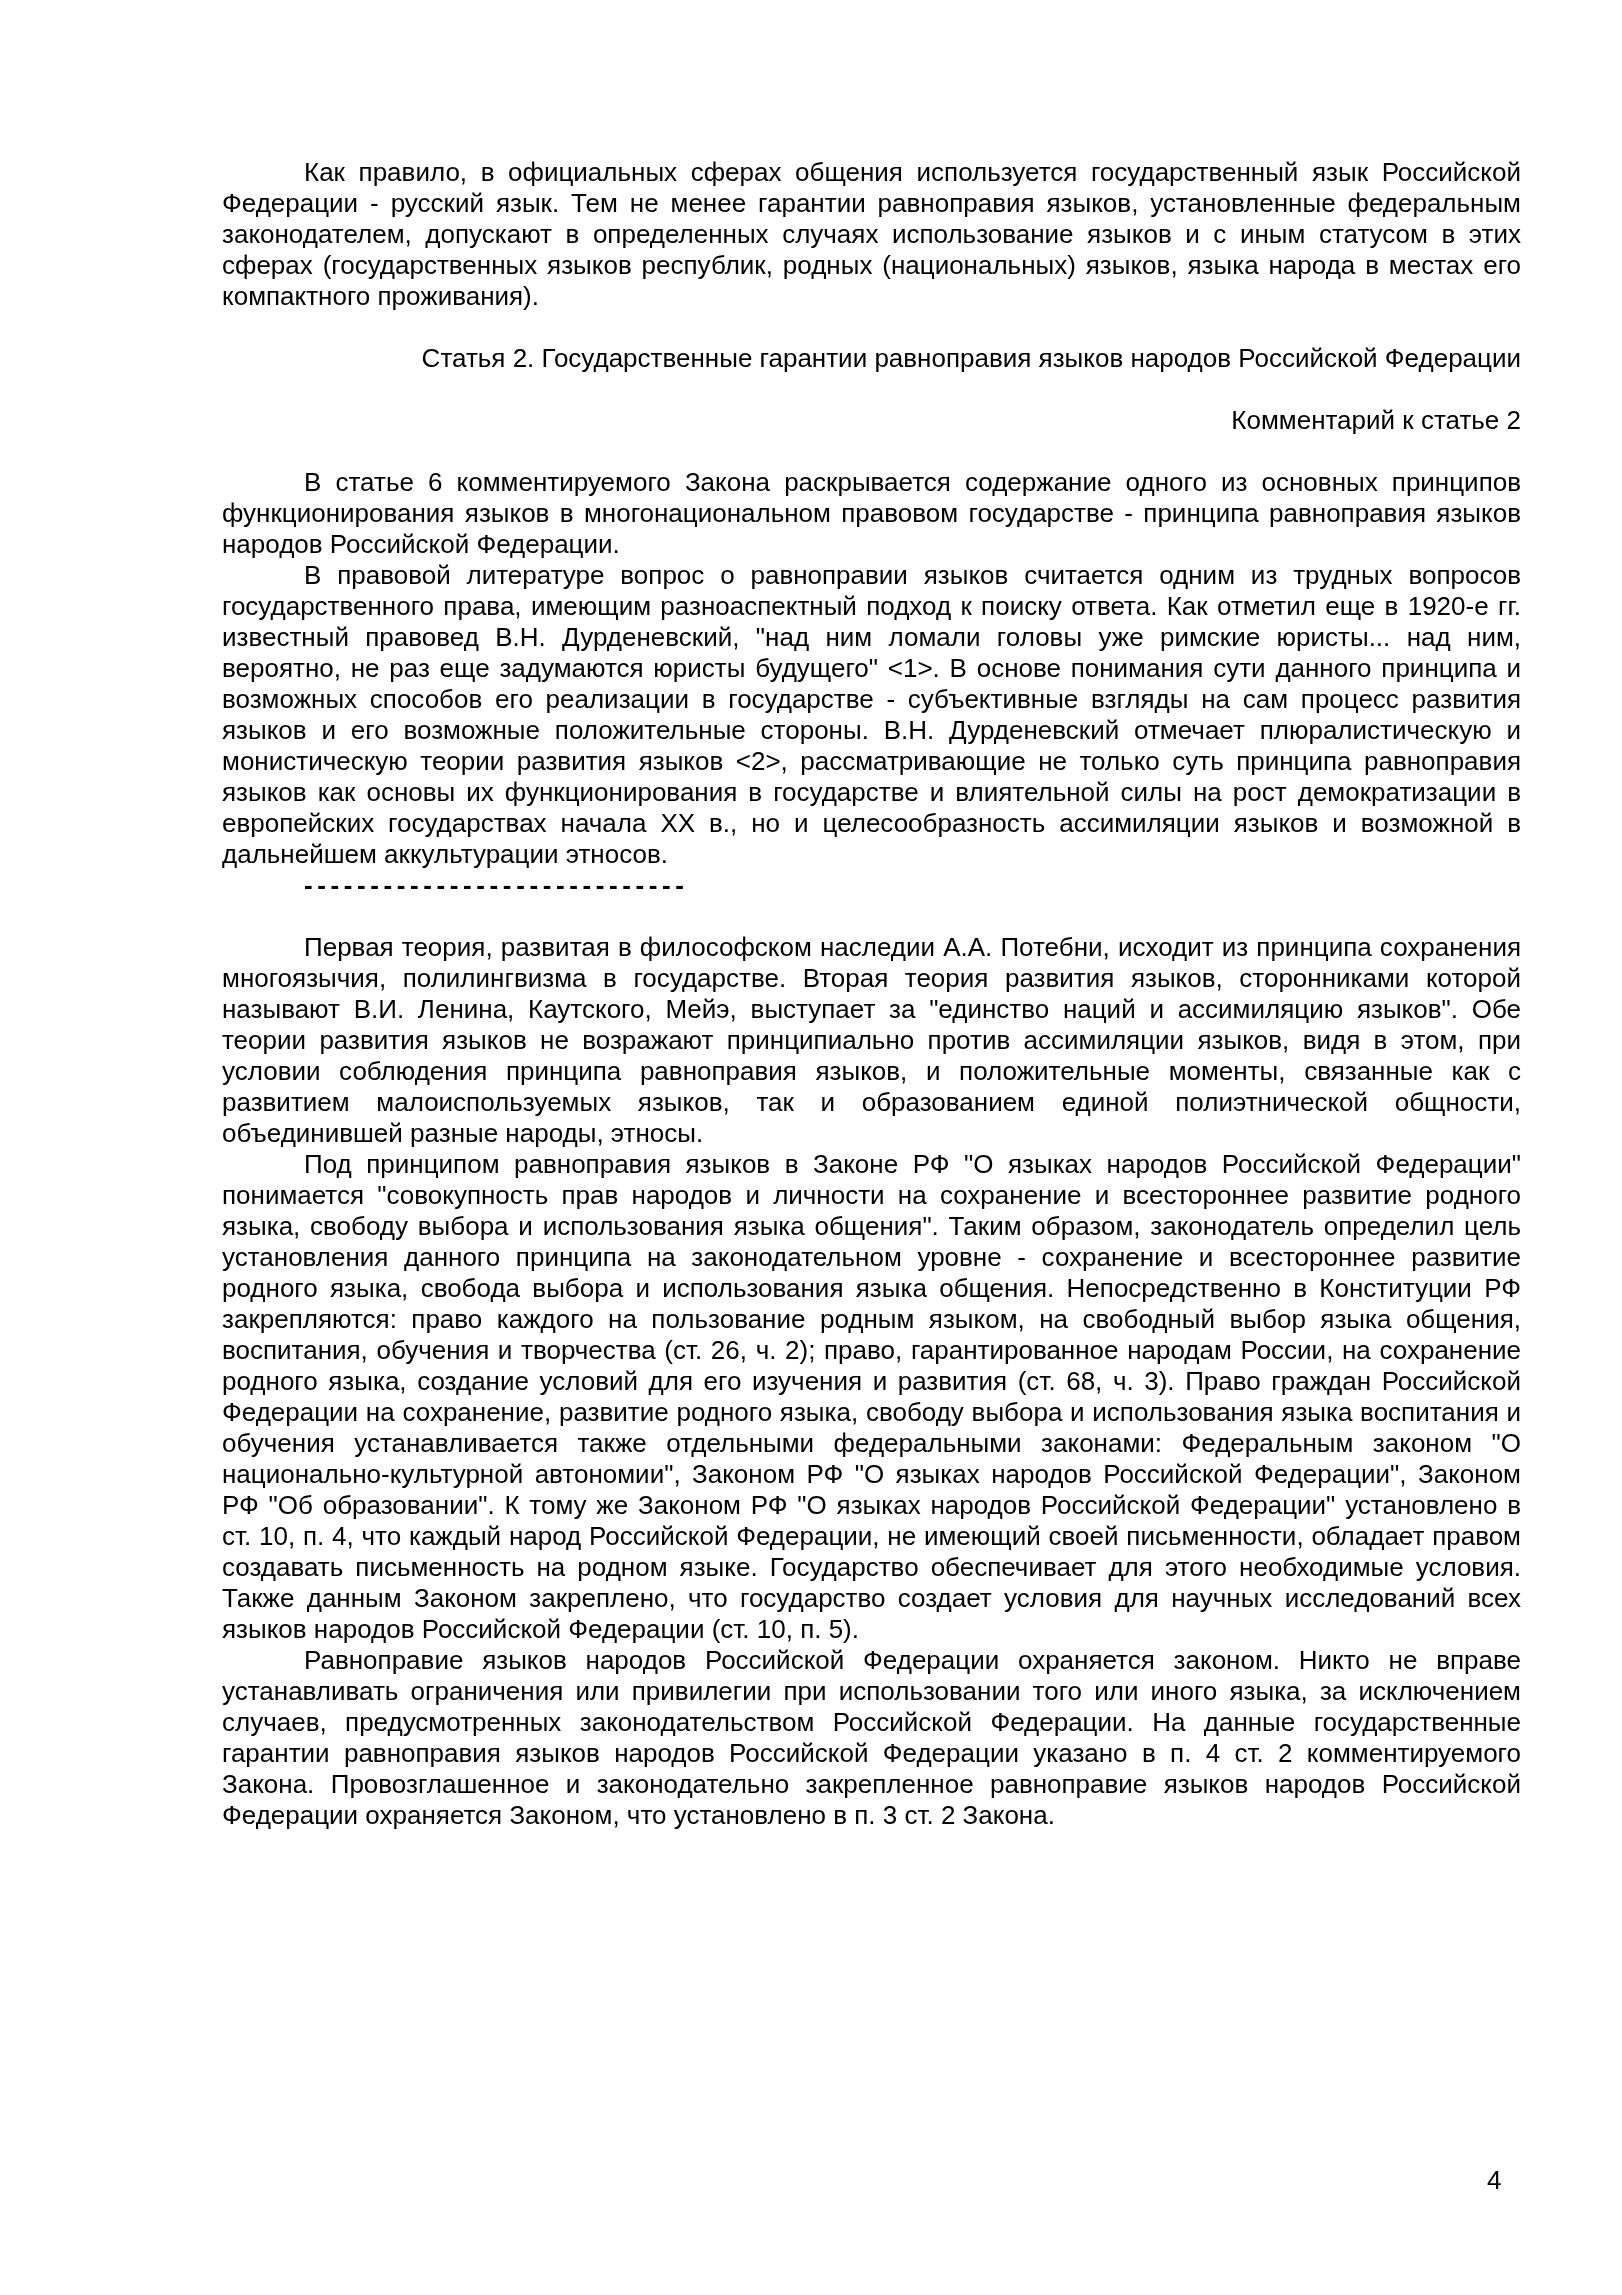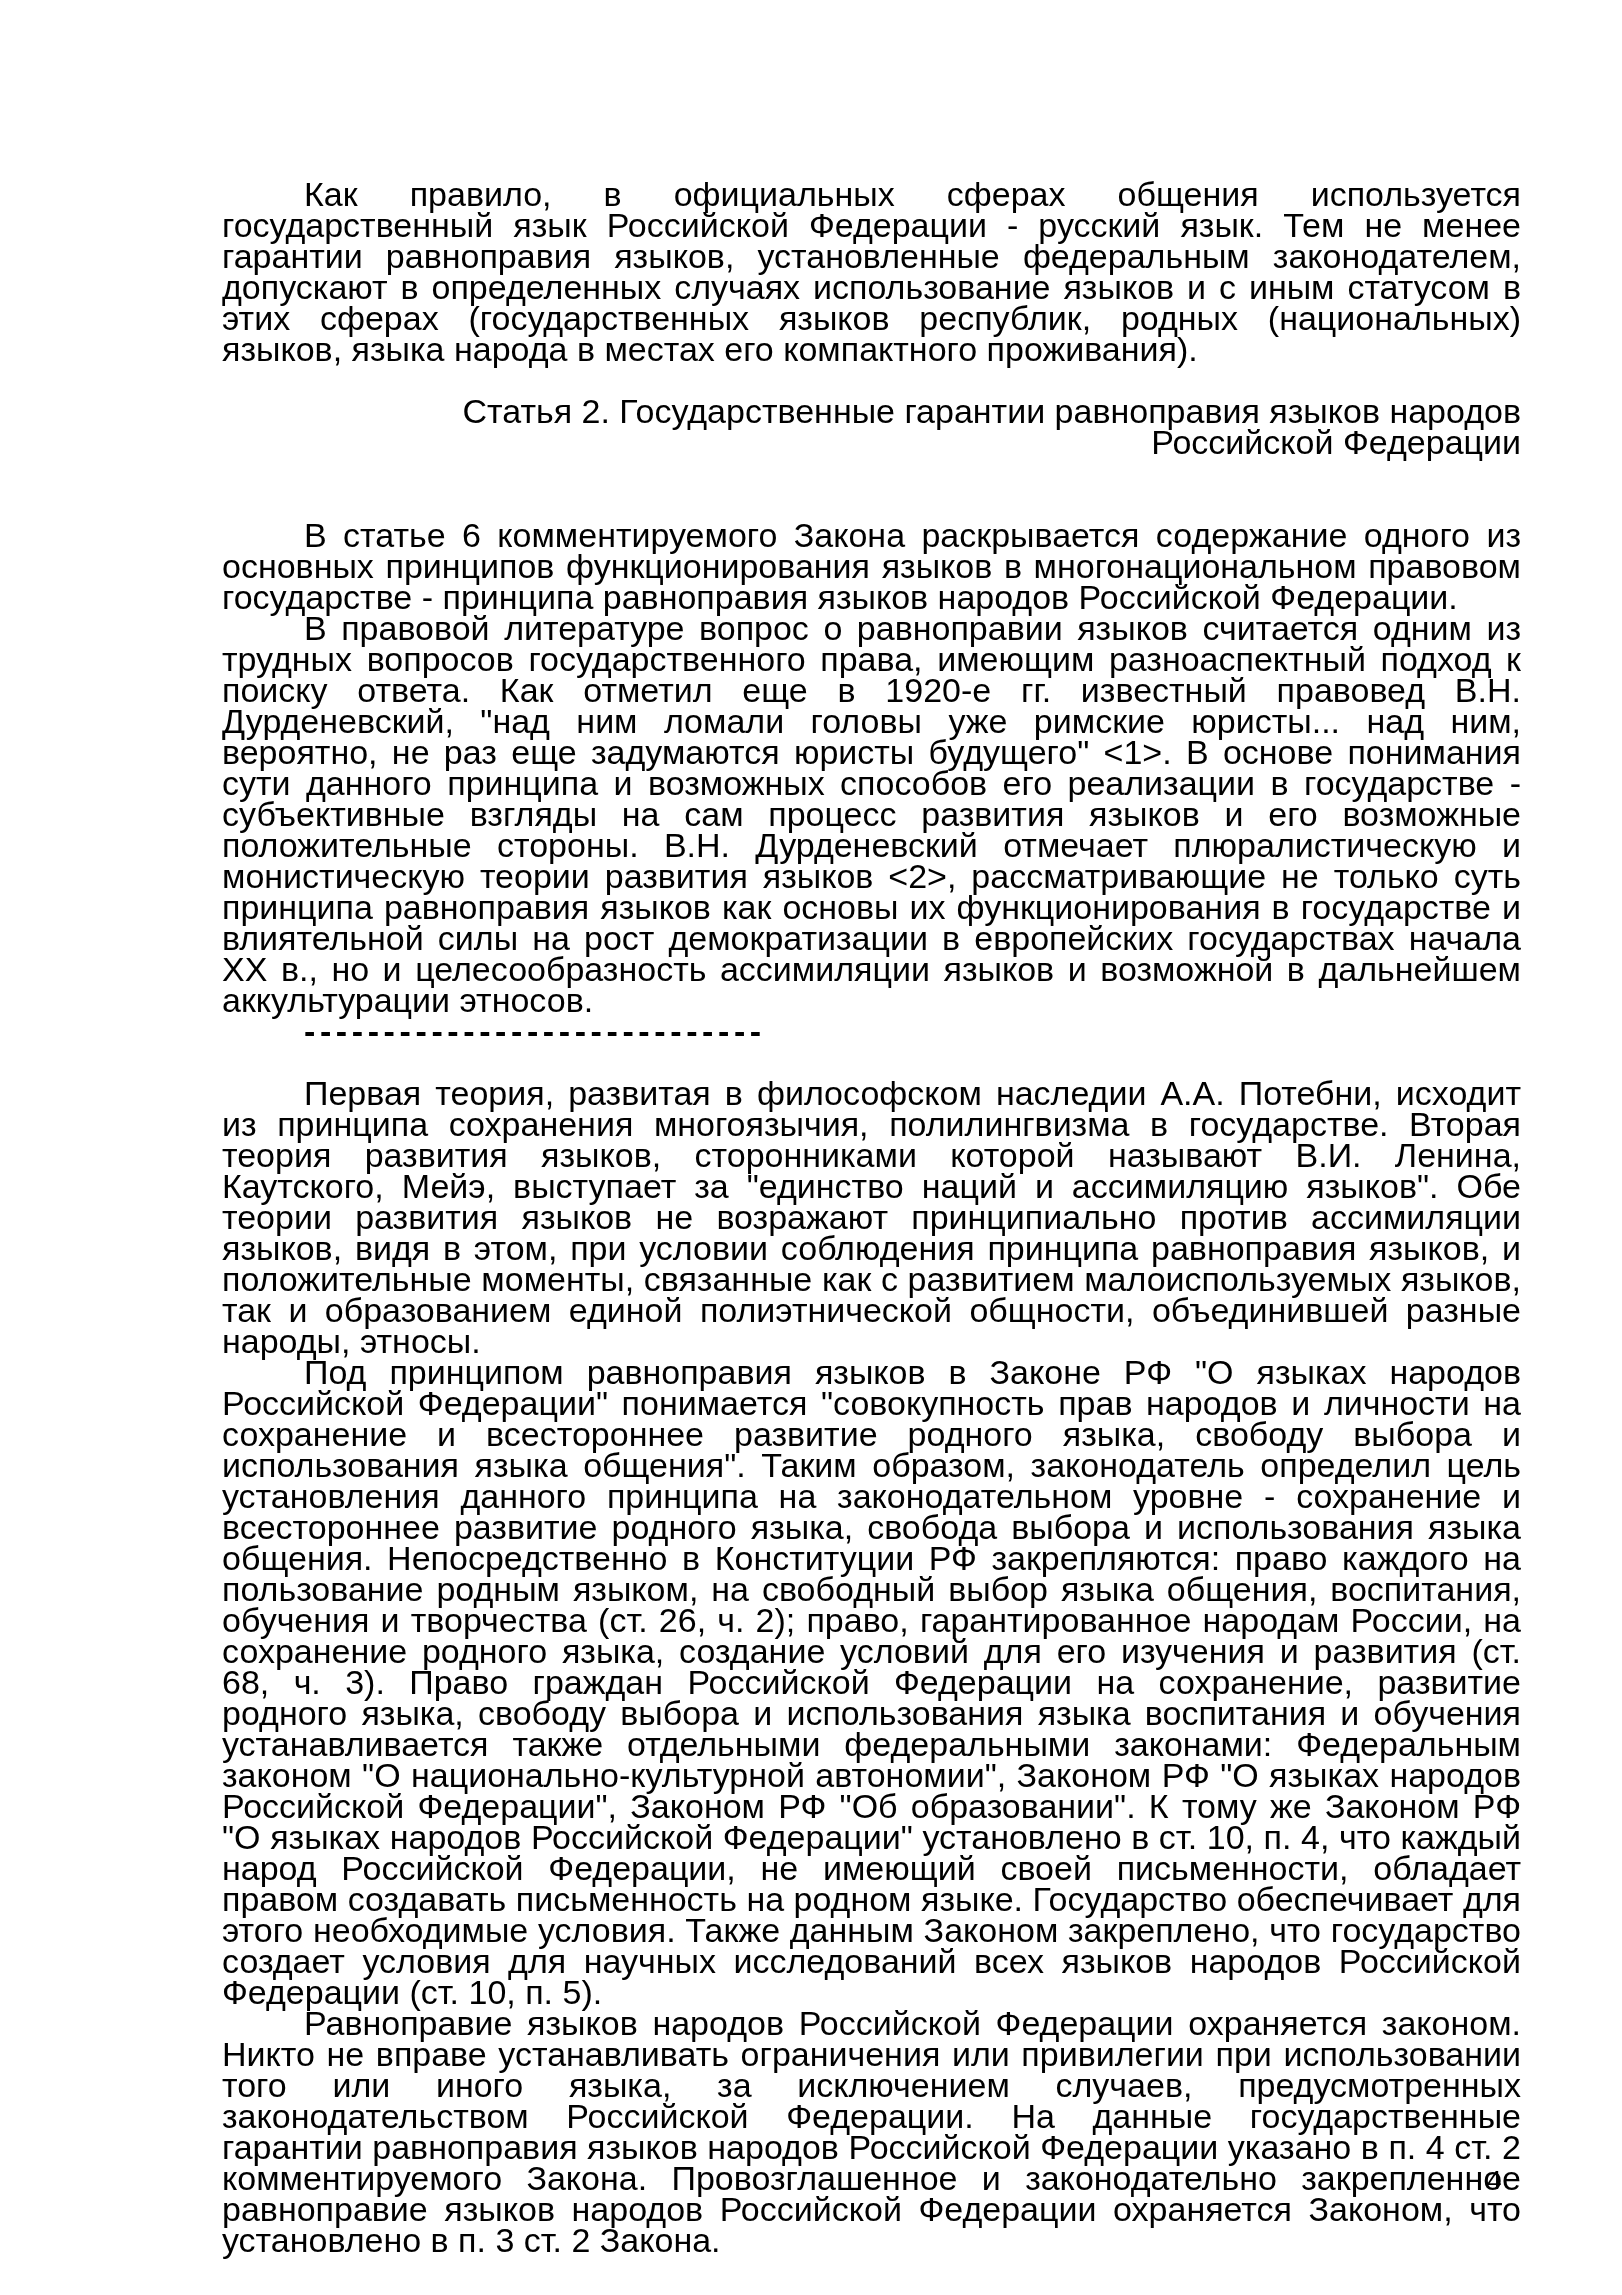--- a/index.html
+++ b/index.html
@@ -11,23 +11,22 @@
     background: #ffffff;
     color: #000000;
     font-family: "Liberation Sans", "DejaVu Sans", sans-serif;
     overflow: hidden;
   }
   .content {
     position: absolute;
     left: 222px;
     top: 157px;
     width: 1299px;
-    font-size: 34px;
+    font-size: 26px;
     line-height: 31px;
-    margin-top: 22px;
   }
   .content p {
     margin: 0;
     padding: 0;
     text-align: justify;
     text-indent: 82px;
   }
   p.heading-line { text-align: right; }
   .blank-line { height: 31px; }
   p.separator {
@@ -50,20 +49,21 @@
 <div class="content">
 
   <p>Как правило, в официальных сферах общения используется государственный язык Российской Федерации - русский язык. Тем не менее гарантии равноправия языков, установленные федеральным законодателем, допускают в определенных случаях использование языков и с иным статусом в этих сферах (государственных языков республик, родных (национальных) языков, языка народа в местах его компактного проживания).</p>
 
   <div class="blank-line"></div>
 
   <p class="heading-line">Статья 2. Государственные гарантии равноправия языков народов Российской Федерации</p>
 
   <div class="blank-line"></div>
 
+  <p class="heading-line">Комментарий к статье 2</p>
 
   <div class="blank-line"></div>
 
   <p>В статье 6 комментируемого Закона раскрывается содержание одного из основных принципов функционирования языков в многонациональном правовом государстве - принципа равноправия языков народов Российской Федерации.</p>
 
   <p>В правовой литературе вопрос о равноправии языков считается одним из трудных вопросов государственного права, имеющим разноаспектный подход к поиску ответа. Как отметил еще в 1920-е гг. известный правовед В.Н. Дурденевский, "над ним ломали головы уже римские юристы... над ним, вероятно, не раз еще задумаются юристы будущего" &lt;1&gt;. В основе понимания сути данного принципа и возможных способов его реализации в государстве - субъективные взгляды на сам процесс развития языков и его возможные положительные стороны. В.Н. Дурденевский отмечает плюралистическую и монистическую теории развития языков &lt;2&gt;, рассматривающие не только суть принципа равноправия языков как основы их функционирования в государстве и влиятельной силы на рост демократизации в европейских государствах начала XX в., но и целесообразность ассимиляции языков и возможной в дальнейшем аккультурации этносов.</p>
 
   <p class="separator">-----------------------------</p>
 
 

